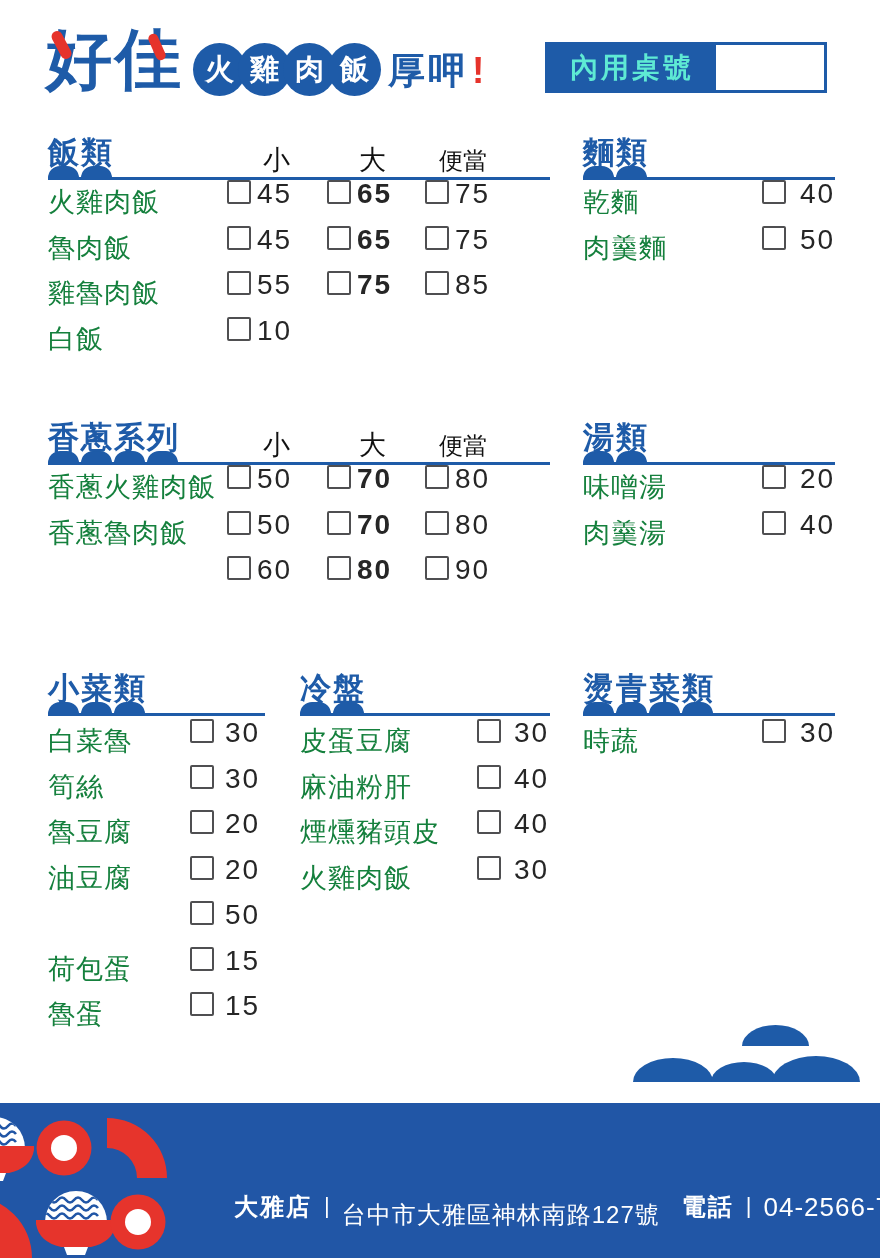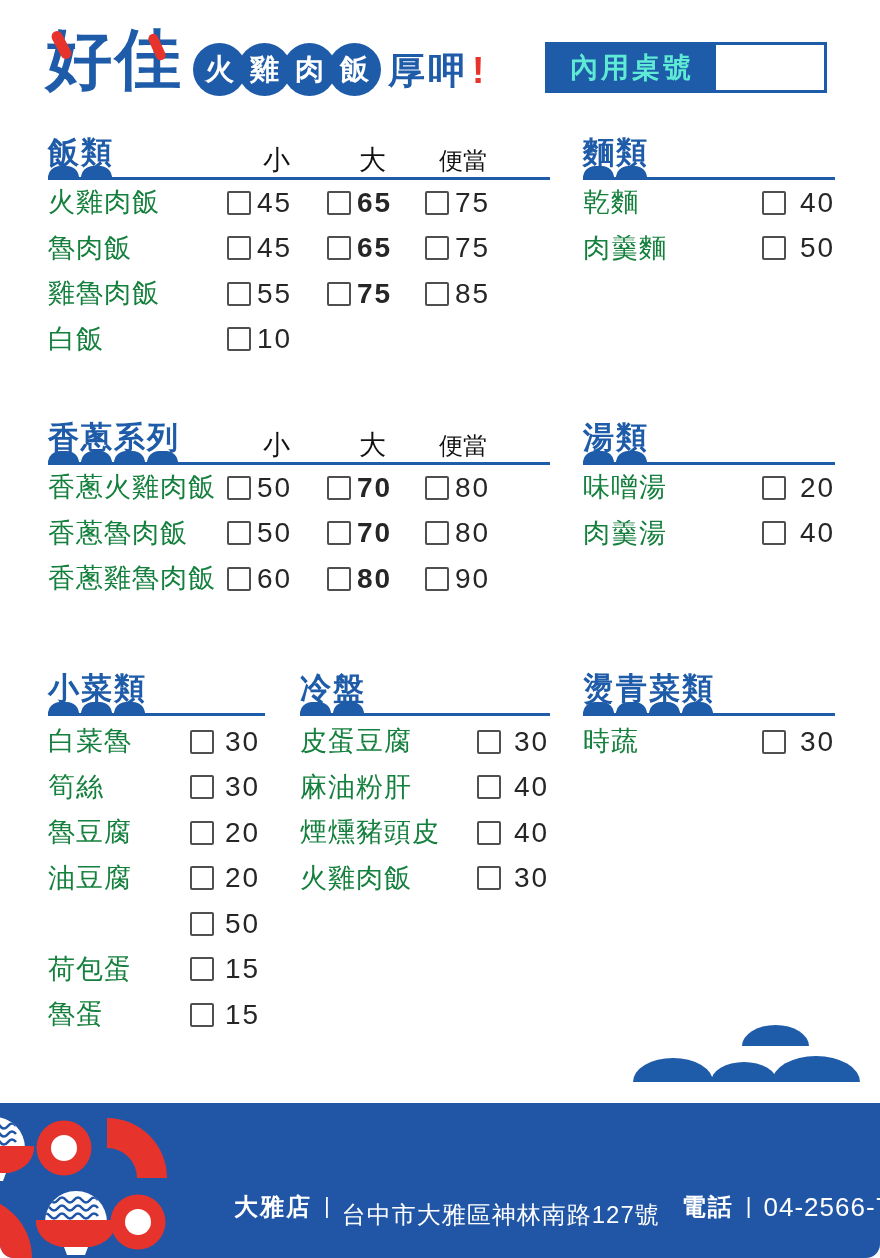--- a/index.html
+++ b/index.html
@@ -1,17 +1,17 @@
 <!DOCTYPE html>
 <html><head>
 <meta charset="utf-8">
 <style>
   html,body{margin:0;padding:0;}
   body{font-family:"Liberation Sans","DejaVu Sans",sans-serif;background:#ffffff;}
-  #page{position:relative;width:880px;height:1258px;background:#ffffff;overflow:hidden;border-radius:14px;}
+  #page{position:relative;width:880px;height:1258px;background:#ffffff;overflow:hidden;}
 
   
   .brand{position:absolute;left:46px;top:26px;font-size:66px;font-weight:bold;
          color:#1e5ba8;letter-spacing:3px;line-height:1;}
   .accent{position:absolute;background:#e6332b;border-radius:6px;}
   .accent-1{left:56px;top:30px;width:11px;height:30px;transform:rotate(-28deg);}
   .accent-2{left:152px;top:33px;width:10px;height:28px;transform:rotate(-24deg);}
   .bubble{position:absolute;top:43px;width:53px;height:53px;border-radius:50%;
           background:#1e5ba8;color:#fff;display:flex;align-items:center;justify-content:center;
           font-size:29px;font-weight:bold;}
@@ -33,21 +33,21 @@
   .hump{display:inline-block;width:31px;height:12px;background:#1e5ba8;
         border-radius:16px 16px 0 0;margin-right:2px;vertical-align:bottom;}
   .underline{position:absolute;left:0;top:43px;height:3px;background:#1e5ba8;width:100%;}
   .size-header{position:absolute;top:8px;font-size:27px;color:#111;}
   .size-h-0{left:215px;} .size-h-1{left:311px;} .size-h-2{left:391px;font-size:24px;top:11px;}
   .rows{position:absolute;left:0;top:46px;right:0;}
   .section-bottom .rows{top:49px;}
   .menu-row{position:relative;height:45.5px;}
   .item-name{position:absolute;left:0;top:0;line-height:45.5px;font-size:27px;
              color:#15803d;letter-spacing:1px;white-space:nowrap;}
-  .price-cell{position:absolute;top:0;height:45.5px;display:flex;align-items:center;}
+  .price-cell{position:absolute;top:0;height:45.5px;display:flex;align-items:flex-start;}
   .checkbox{width:24px;height:24px;border:2px solid #4f4f51;border-radius:2px;
             background:#fff;box-sizing:border-box;flex:none;}
   .price{font-size:28px;color:#262626;letter-spacing:2px;line-height:1;}
   
   .cols-main  .cell-0{left:179px;} .cols-main .cell-1{left:279px;font-weight:bold;} .cols-main .cell-2{left:377px;}
   .cols-main  .checkbox{margin-right:6px;}
   .cols-right .cell-0{left:179px;} .cols-right .checkbox{margin-right:14px;}
   .cols-sides .cell-0{left:142px;} .cols-sides .checkbox{margin-right:11px;}
   .cols-cold  .cell-0{left:177px;} .cols-cold .checkbox{margin-right:13px;}
 
@@ -215,21 +215,20 @@
           <span class="price-cell cell-1">
             <span class="checkbox"></span>
             <span class="price">70</span>
           </span>
           <span class="price-cell cell-2">
             <span class="checkbox"></span>
             <span class="price">80</span>
           </span>
         </div>
         <div class="menu-row">
-          <span class="item-name">香蔥雞魯肉飯</span>
           <span class="price-cell cell-0">
             <span class="checkbox"></span>
             <span class="price">60</span>
           </span>
           <span class="price-cell cell-1">
             <span class="checkbox"></span>
             <span class="price">80</span>
           </span>
           <span class="price-cell cell-2">
             <span class="checkbox"></span>

